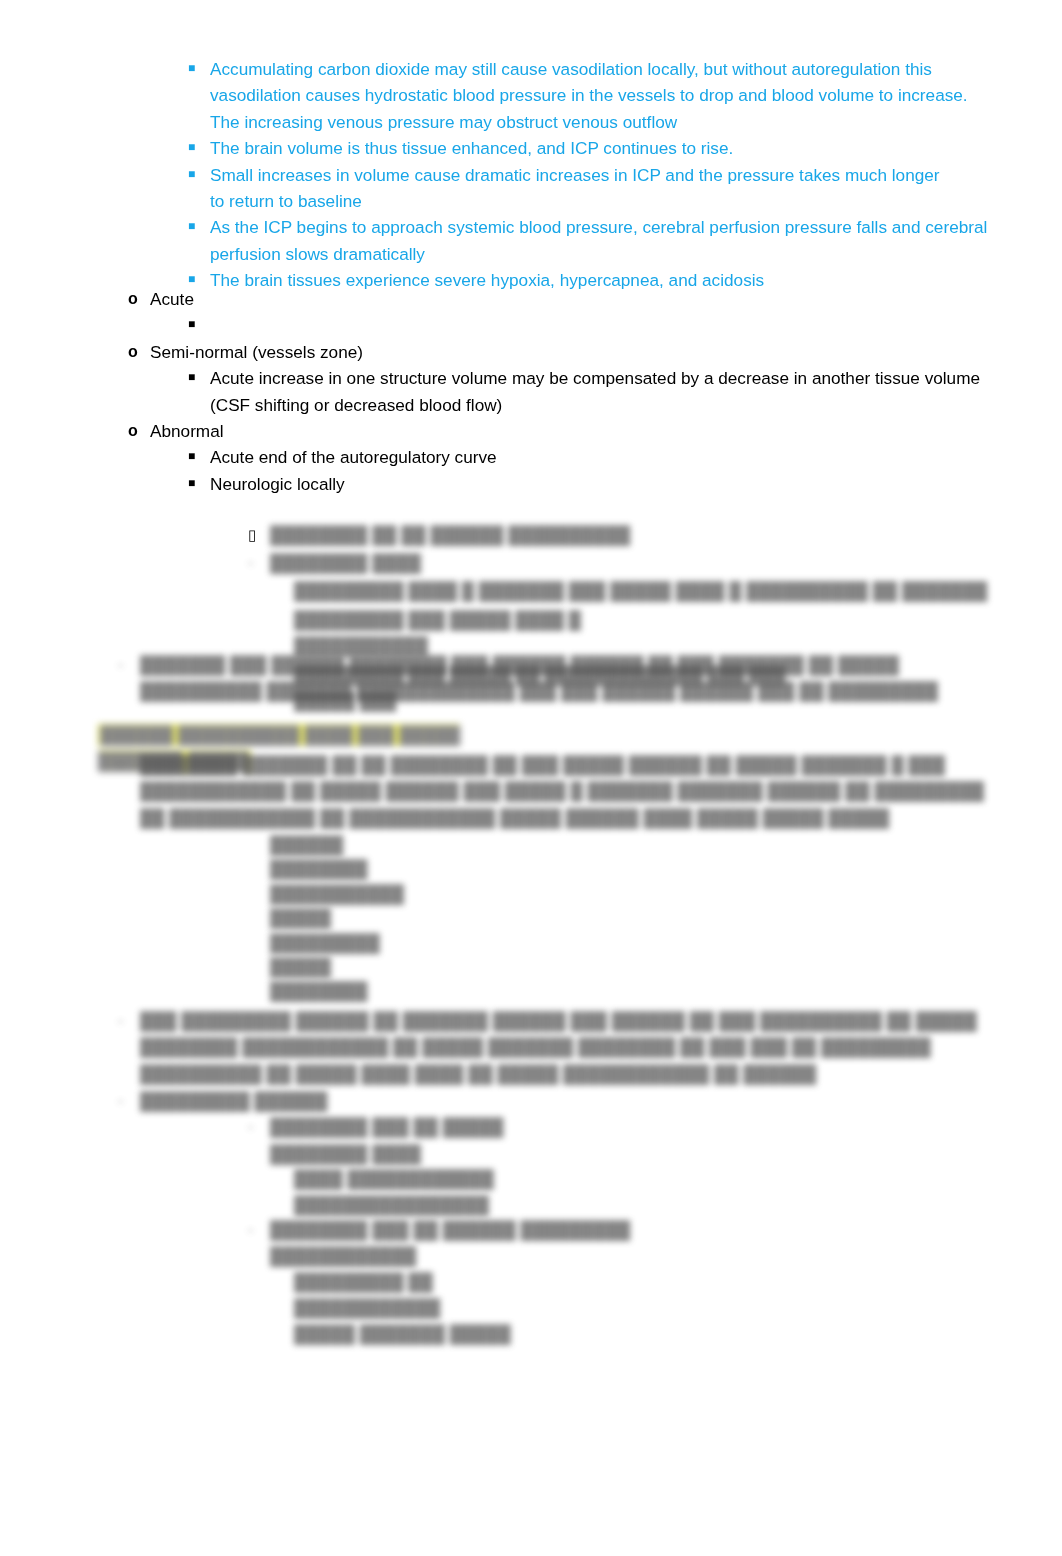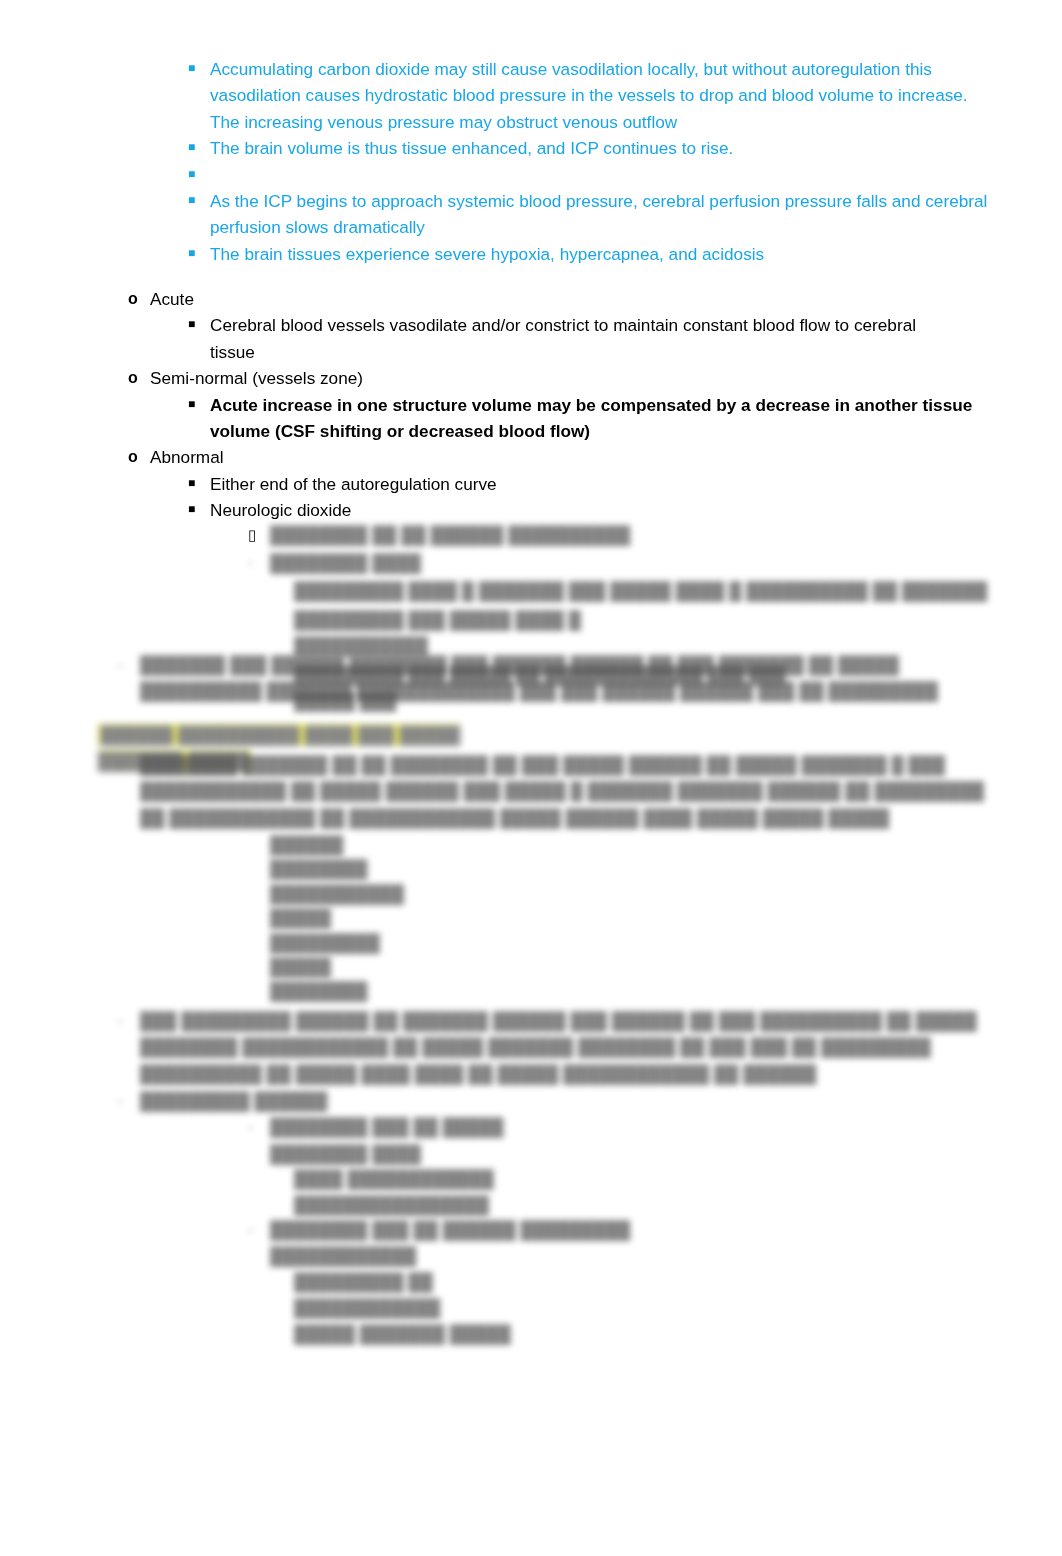--- a/index.html
+++ b/index.html
@@ -107,20 +107,21 @@
       <span class="txt blue w-main">Accumulating carbon dioxide may still cause vasodilation locally, but without autoregulation this vasodilation causes hydrostatic blood pressure in the vessels to drop and blood volume to increase. The increasing venous pressure may obstruct venous outflow</span>
     </div>
 
     <div class="row lvl3">
       <span class="marker sq blue">■</span>
       <span class="txt blue w-main">The brain volume is thus tissue enhanced, and ICP continues to rise.</span>
     </div>
 
     <div class="row lvl3">
       <span class="marker sq blue">■</span>
+      <span class="txt blue" style="max-width:740px;">Small increases in volume cause dramatic increases in ICP and the pressure takes much longer to return to baseline</span>
     </div>
 
     <div class="row lvl3">
       <span class="marker sq blue">■</span>
       <span class="txt blue w-main">As the ICP begins to approach systemic blood pressure, cerebral perfusion pressure falls and cerebral perfusion slows dramatically</span>
     </div>
 
     <div class="row lvl3">
       <span class="marker sq blue">■</span>
       <span class="txt blue w-main">The brain tissues experience severe hypoxia, hypercapnea, and acidosis</span>
@@ -128,43 +129,42 @@
   </div>
 
   <div class="sec" style="top:286px;">
 
     <div class="row lvl2">
       <span class="marker oh">o</span>
       <span class="txt">Acute</span>
     </div>
     <div class="row lvl3">
       <span class="marker sq">■</span>
-      <span class="txt" style="max-width:730px;">Cerebral blood vessels vasodilate and/or constrict to maintain constant blood flow to cerebral tissue</span>
     </div>
 
     <div class="row lvl2">
       <span class="marker oh">o</span>
       <span class="txt">Semi-normal (vessels zone)</span>
     </div>
     <div class="row lvl3">
       <span class="marker sq">■</span>
-      <span class="txt" style="max-width:800px;font-weight:bold;">Acute increase in one structure volume may be compensated by a decrease in another tissue volume (CSF shifting or decreased blood flow)</span>
+      <span class="txt" style="max-width:800px;">Acute increase in one structure volume may be compensated by a decrease in another tissue volume (CSF shifting or decreased blood flow)</span>
     </div>
 
     <div class="row lvl2">
       <span class="marker oh">o</span>
       <span class="txt">Abnormal</span>
     </div>
     <div class="row lvl3">
       <span class="marker sq">■</span>
-      <span class="txt">Either end of the autoregulation curve</span>
-    </div>
-    <div class="row lvl3">
-      <span class="marker sq">■</span>
-      <span class="txt">Neurologic dioxide</span>
+      <span class="txt">Acute end of the autoregulatory curve</span>
+    </div>
+    <div class="row lvl3">
+      <span class="marker sq">■</span>
+      <span class="txt">Neurologic locally</span>
     </div>
   </div>
 
   <div class="sec" style="top:522px;">
     <div class="row lvl4">
       <span class="marker tofu">▯</span>
       <span class="txt blurred" style="max-width:430px;">████████ ██ ██ ██████ ██████████</span>
     </div>
   </div>
 

